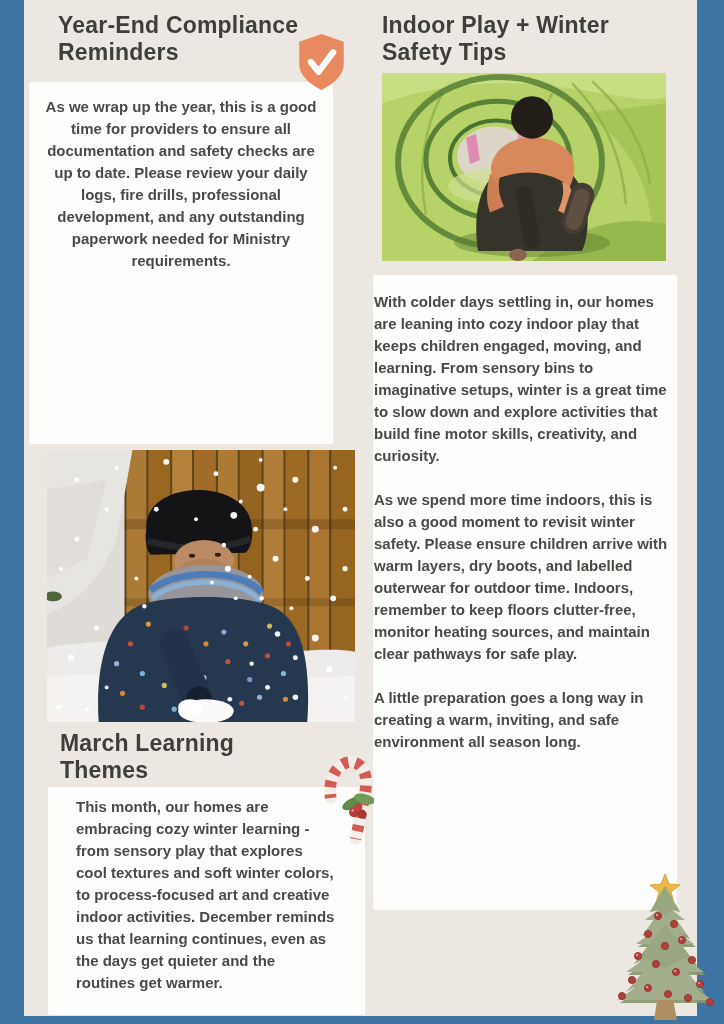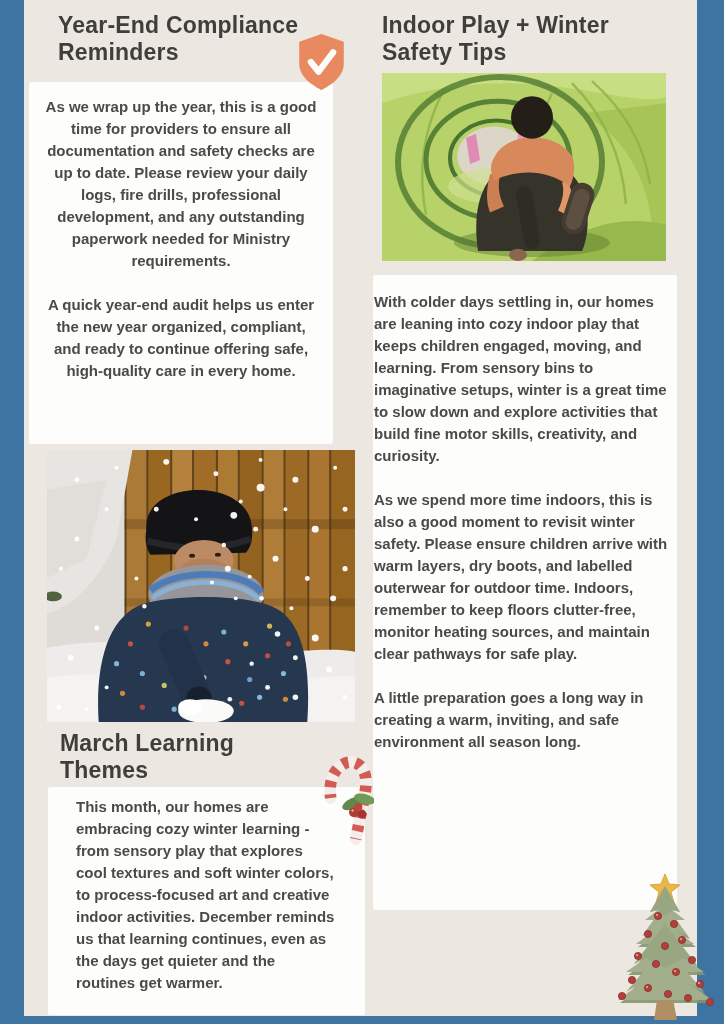--- a/index.html
+++ b/index.html
@@ -52,21 +52,20 @@
 
   <div class="deco" id="shield">
     <svg viewBox="0 0 54 62">
       <path d="M27 2 L50 10 L50 33 C50 49 30 58 27 60 C24 58 4 49 4 33 L4 10 Z" fill="#e8895f"></path>
       <path d="M16 31 L24 41 L39 21" fill="none" stroke="#fdfdfc" stroke-width="6.5" stroke-linecap="round" stroke-linejoin="round"></path>
     </svg>
   </div>
 
   <div class="panel" id="panel-year-end">
     <p>As we wrap up the year, this is a good time for providers to ensure all documentation and safety checks are up to date. Please review your daily logs, fire drills, professional development, and any outstanding paperwork needed for Ministry requirements.</p>
-    <p>A quick year-end audit helps us enter the new year organized, compliant, and ready to continue offering safe, high-quality care in every home.</p>
   </div>
 
   <div class="photo" id="photo-tunnel">
     <svg viewBox="0 0 284 186" preserveAspectRatio="none">
       <rect width="284" height="186" fill="#b6d268"></rect>
       <path d="M0 30 C60 10 120 6 180 14 C230 20 260 30 284 24 L284 0 L0 0 Z" fill="#cbe188" opacity=".85"></path>
       <path d="M200 40 C240 60 264 100 270 150 L284 150 L284 30 Z" fill="#a4c253" opacity=".85"></path>
       <path d="M150 186 C200 150 240 140 284 150 L284 186 Z" fill="#97b84c"></path>
       <g fill="none" stroke="#8fb148" stroke-width="2.5" opacity=".8">
         <path d="M190 10 C220 40 240 80 244 130"></path>

